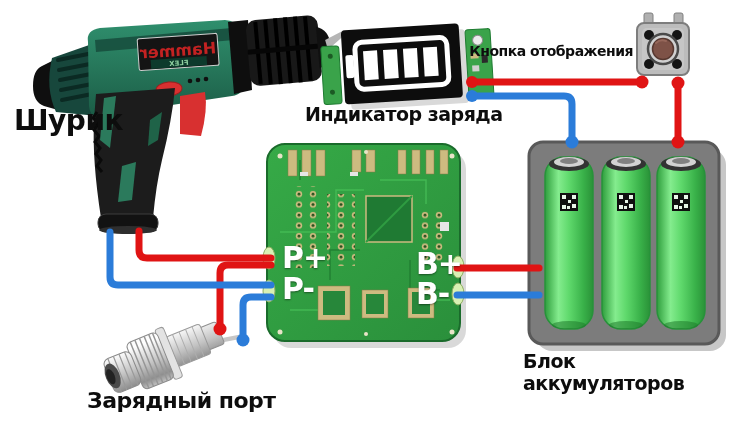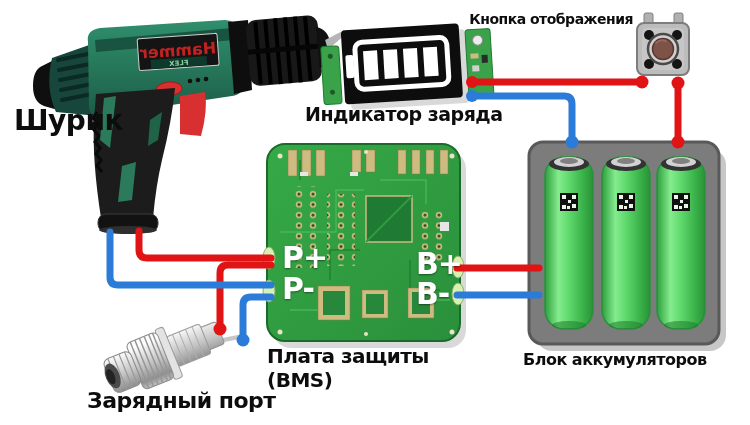--- a/index.html
+++ b/index.html
@@ -6,21 +6,21 @@
   #canvas{
     position:relative;width:750px;height:425px;background:#ffffff;overflow:hidden;
     font-family:"DejaVu Sans","Liberation Sans",sans-serif;
   }
   #scene{position:absolute;left:0;top:0;z-index:1;}
   .lbl{
     position:absolute;z-index:2;color:#0d0d0d;font-weight:bold;
     white-space:nowrap;letter-spacing:-0.5px;
   }
   .lbl.center{white-space:normal;}
-  .lbl.right{text-align:right;}
+  .lbl.right{text-align:right;margin-top:32px;}
   .padlbl{
     position:absolute;z-index:2;color:#ffffff;font-weight:bold;font-size:30px;
     line-height:30px;text-shadow:0 1px 2px rgba(0,0,0,0.45);letter-spacing:-1px;
   }
 </style>
 </head>
 <body>
 
 <div id="canvas">
 
@@ -265,23 +265,22 @@
 </svg>
 
 <div class="lbl" style="left:14px;top:104px;font-size:28px;">Шурик</div>
 
 <div class="lbl center" style="left:305px;top:103px;width:200px;font-size:19px;">Индикатор заряда</div>
 
 <div class="lbl right" style="right:117px;top:10px;font-size:14px;line-height:19px;">
   <div>Кнопка отображения</div>
 </div>
 
-<div class="lbl center" style="left:267px;top:344px;width:200px;font-size:20px;">Плата защиты (BMS)</div>
-
-<div class="lbl center" style="left:523px;top:350px;width:200px;font-size:16px;">Блок аккумуляторов</div>
+
+<div class="lbl center" style="left:523px;top:350px;width:200px;font-size:19px;">Блок аккумуляторов</div>
 
 <div class="lbl" style="left:78px;top:388px;font-size:22px;margin-left:9px;">Зарядный порт</div>
 
 <div class="padlbl" style="left:282px;top:243px;">P+</div>
 <div class="padlbl" style="left:282px;top:274px;">P-</div>
 <div class="padlbl" style="left:416px;top:249px;">B+</div>
 <div class="padlbl" style="left:416px;top:279px;">B-</div>
 
 </div>
 

